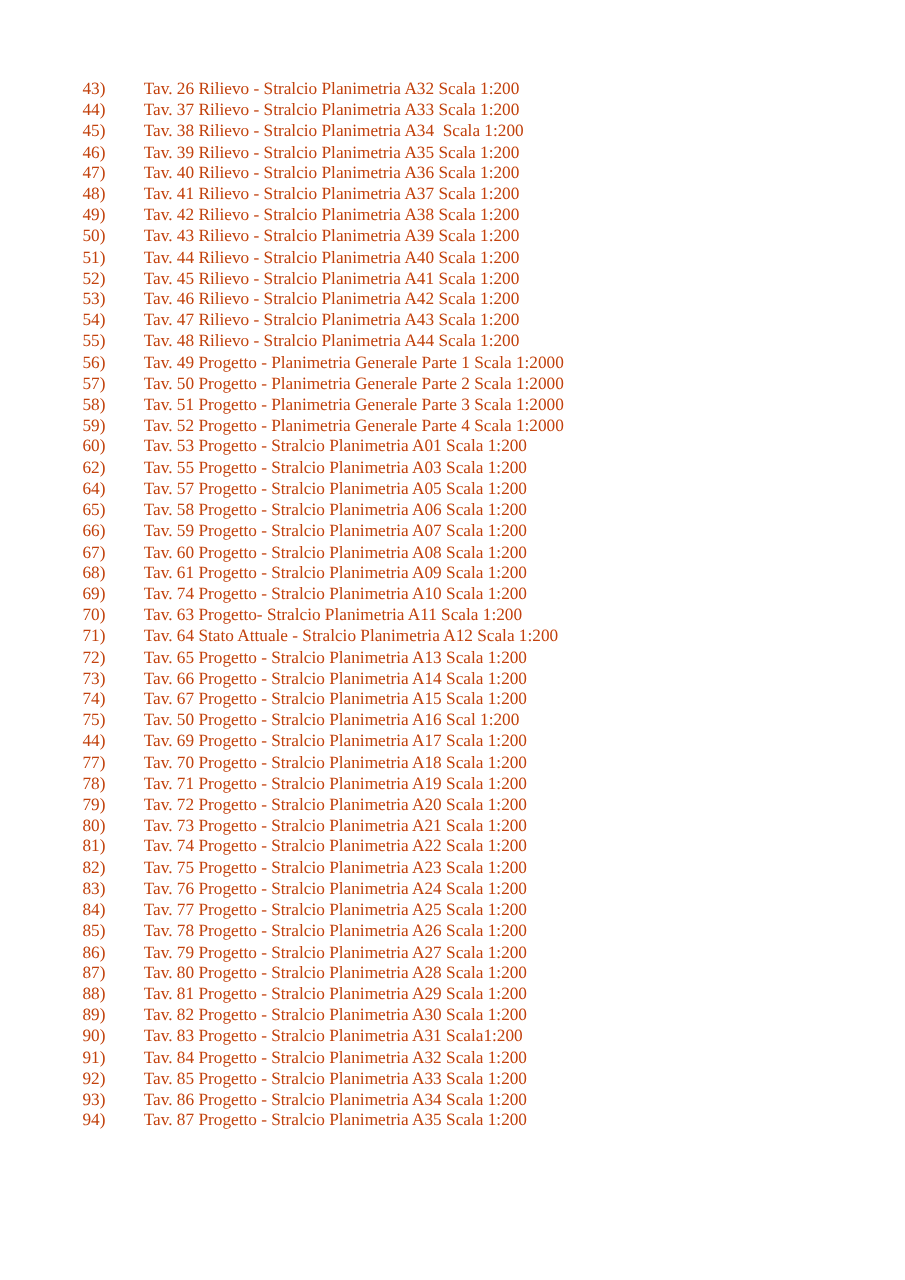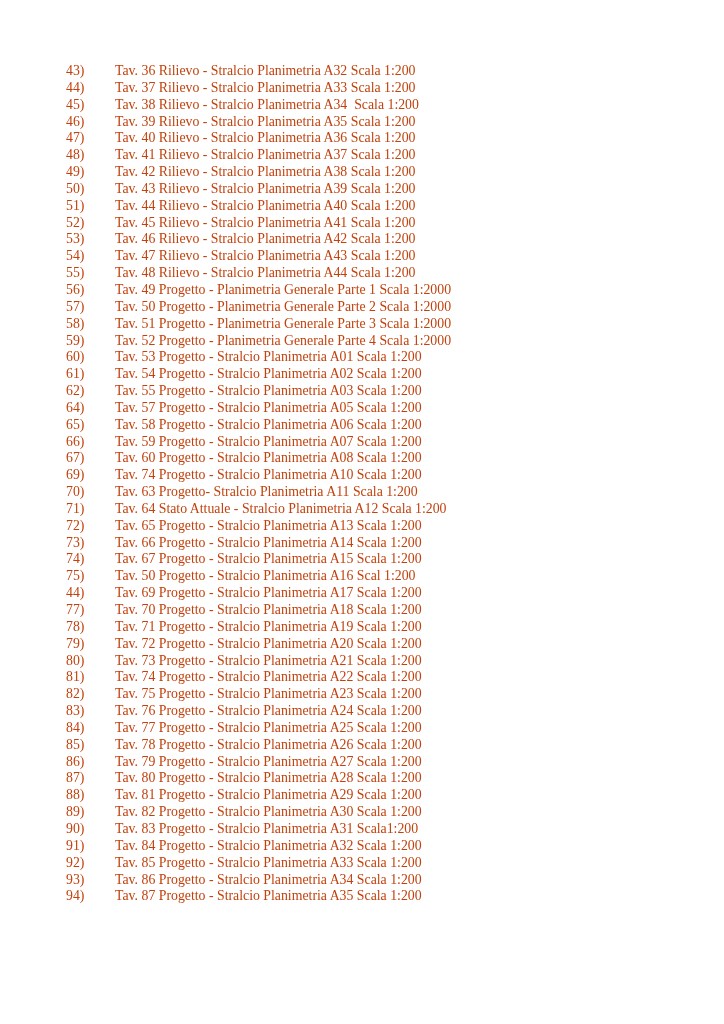--- a/index.html
+++ b/index.html
@@ -37,21 +37,21 @@
     white-space: pre;
   }
 </style>
 </head>
 <body>
 
 <div class="page">
   <div class="doc-list" id="plate-list">
       <div class="row">
         <span class="num">43)</span>
-        <span class="txt">Tav. 36 Rilievo - Stralcio Planimetria A32 Scala 1:200</span>
+        <span class="txt">Tav. 26 Rilievo - Stralcio Planimetria A32 Scala 1:200</span>
       </div>
       <div class="row">
         <span class="num">44)</span>
         <span class="txt">Tav. 37 Rilievo - Stralcio Planimetria A33 Scala 1:200</span>
       </div>
       <div class="row">
         <span class="num">45)</span>
         <span class="txt">Tav. 38 Rilievo - Stralcio Planimetria A34  Scala 1:200</span>
       </div>
       <div class="row">
@@ -108,42 +108,42 @@
       </div>
       <div class="row">
         <span class="num">59)</span>
         <span class="txt">Tav. 52 Progetto - Planimetria Generale Parte 4 Scala 1:2000</span>
       </div>
       <div class="row">
         <span class="num">60)</span>
         <span class="txt">Tav. 53 Progetto - Stralcio Planimetria A01 Scala 1:200</span>
       </div>
       <div class="row">
-        <span class="num">61)</span>
-        <span class="txt">Tav. 54 Progetto - Stralcio Planimetria A02 Scala 1:200</span>
-      </div>
-      <div class="row">
         <span class="num">62)</span>
         <span class="txt">Tav. 55 Progetto - Stralcio Planimetria A03 Scala 1:200</span>
       </div>
       <div class="row">
         <span class="num">64)</span>
         <span class="txt">Tav. 57 Progetto - Stralcio Planimetria A05 Scala 1:200</span>
       </div>
       <div class="row">
         <span class="num">65)</span>
         <span class="txt">Tav. 58 Progetto - Stralcio Planimetria A06 Scala 1:200</span>
       </div>
       <div class="row">
         <span class="num">66)</span>
         <span class="txt">Tav. 59 Progetto - Stralcio Planimetria A07 Scala 1:200</span>
       </div>
       <div class="row">
         <span class="num">67)</span>
         <span class="txt">Tav. 60 Progetto - Stralcio Planimetria A08 Scala 1:200</span>
+      </div>
+      <div class="row">
+        <span class="num">68)</span>
+        <span class="txt">Tav. 61 Progetto - Stralcio Planimetria A09 Scala 1:200</span>
       </div>
       <div class="row">
         <span class="num">69)</span>
         <span class="txt">Tav. 74 Progetto - Stralcio Planimetria A10 Scala 1:200</span>
       </div>
       <div class="row">
         <span class="num">70)</span>
         <span class="txt">Tav. 63 Progetto- Stralcio Planimetria A11 Scala 1:200</span>
       </div>
       <div class="row">

